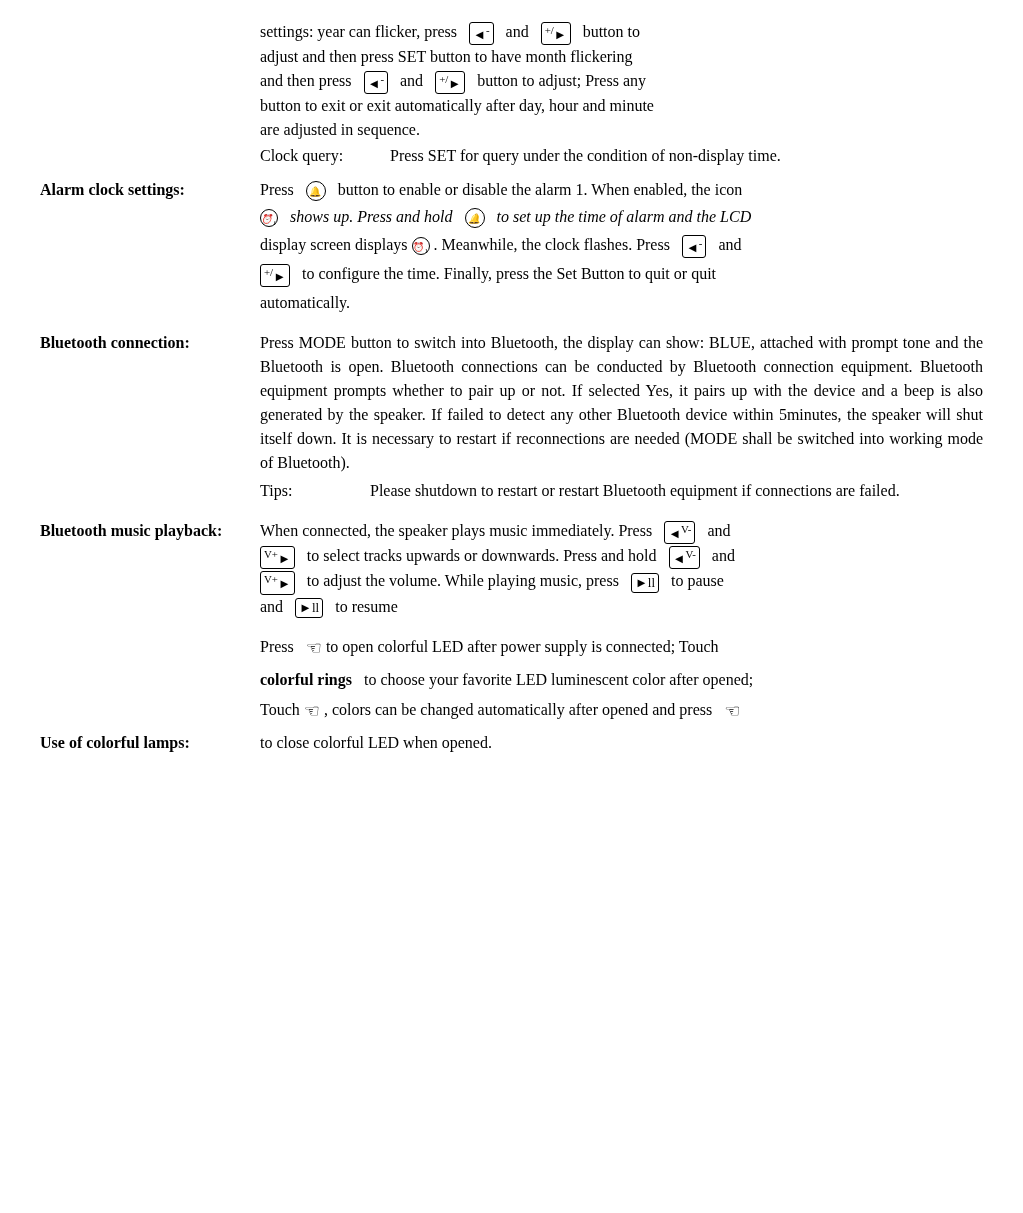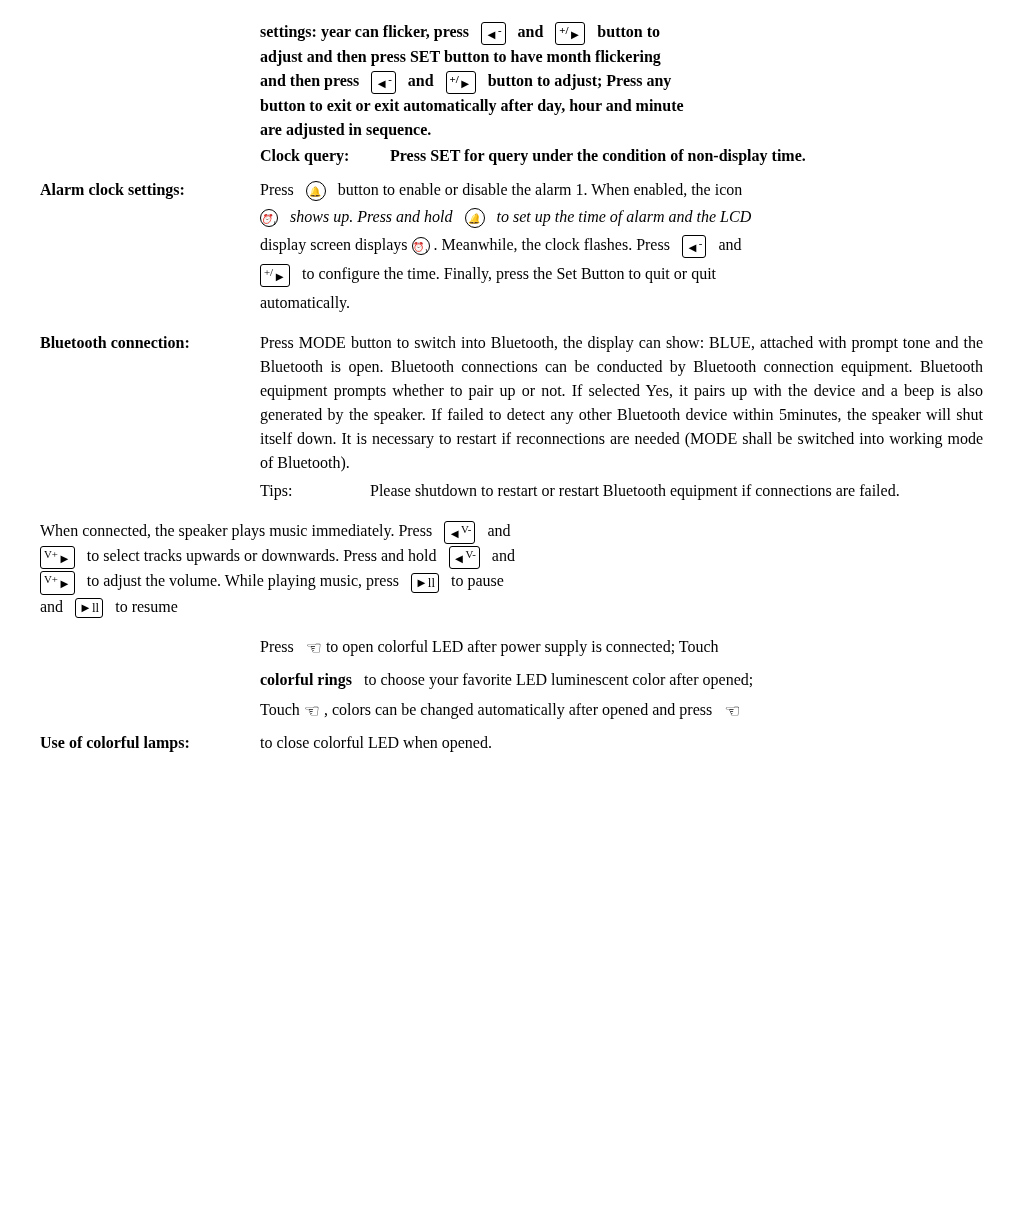--- a/index.html
+++ b/index.html
@@ -29,21 +29,20 @@
       font-weight: bold;
       padding-top: 0;
       flex-shrink: 0;
     }
     .content-col {
       flex: 1;
     }
     .top-block {
       margin-left: 220px;
       margin-bottom: 10px;
-      font-weight: bold;
     }
     .btn-icon {
       display: inline-block;
       border: 1px solid #000;
       border-radius: 3px;
       padding: 0 3px;
       font-size: 13px;
       vertical-align: middle;
       line-height: 1.4;
     }
@@ -182,20 +181,23 @@
         <span>Press MODE button to switch into Bluetooth, the display can show: BLUE, attached with prompt tone and the Bluetooth is open. Bluetooth connections can be conducted by Bluetooth connection equipment. Bluetooth equipment prompts  whether  to  pair  up  or  not.  If  selected  Yes,  it  pairs  up  with  the device  and  a  beep  is  also  generated  by  the  speaker.  If  failed  to  detect  any other Bluetooth device within 5minutes, the speaker will shut itself down. It is  necessary  to  restart  if  reconnections  are  needed  (MODE  shall  be switched into working mode of Bluetooth).</span>
       </div>
       <div class="tips-row">
         <span class="tips-label">Tips:</span>
         <span>Please  shutdown  to  restart  or  restart  Bluetooth  equipment  if connections are failed.</span>
       </div>
     </div>
   </div>
 
   <div class="section">
+    <div class="label-col">
+      <span>Bluetooth music playback:</span>
+    </div>
     <div class="content-col">
       <div>
         <span>When connected, the speaker plays music immediately. Press</span>
         &nbsp;
         <span class="btn-icon">◄<sup>V-</sup></span>
         &nbsp;
         <span>and</span>
       </div>
       <div>
         <span class="btn-icon"><sup>V+</sup>►</span>

